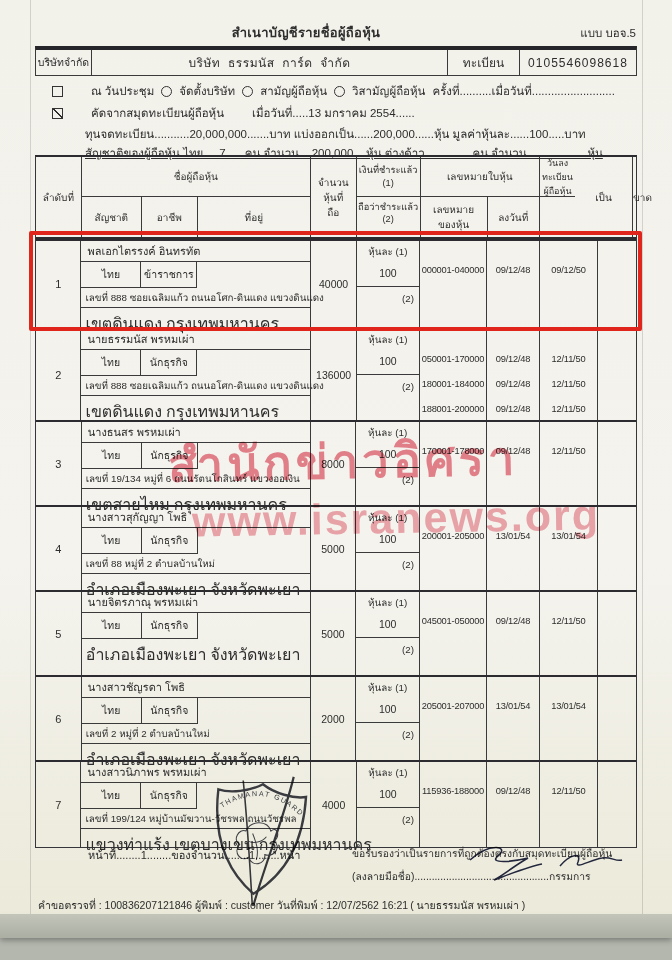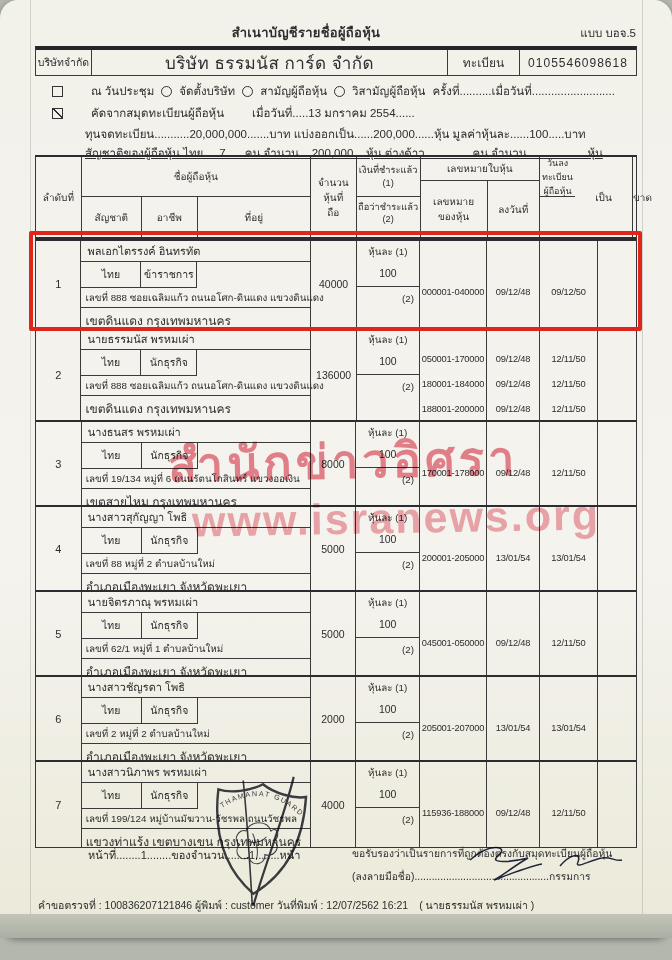--- a/index.html
+++ b/index.html
@@ -1,34 +1,34 @@
 <!DOCTYPE html>
 <html><head>
 <meta charset="utf-8">
 <style>
   html,body{margin:0;padding:0;background:#9ea39a;}
   *{box-sizing:border-box;}
   .stage{position:relative;width:672px;height:960px;overflow:hidden;background:#b4b7ae;
          font-family:"Liberation Sans","DejaVu Sans",sans-serif;color:#2d2d2d;}
   .paper{position:absolute;left:0;top:0;width:672px;height:938px;
          background:linear-gradient(180deg,#f2f1ea 0%,#f4f3ee 60%,#eceada 97%,#d8d6c8 100%);
-         box-shadow:0 2px 6px rgba(0,0,0,.35);border-radius:18px;}
+         box-shadow:0 2px 6px rgba(0,0,0,.35);}
   .fold{position:absolute;top:0;bottom:22px;width:1px;background:rgba(60,60,55,.18);}
   .fold.left{left:30px;} .fold.right{left:642px;}
 
   
   .title{position:absolute;top:22px;left:0;right:60px;text-align:center;
          font-size:13px;font-weight:bold;letter-spacing:.3px;}
   .formcode{position:absolute;top:24px;right:36px;font-size:11.5px;}
   .company{position:absolute;left:35px;top:46px;width:602px;height:30px;display:flex;
            border:1px solid #3a3a3a;border-top:4px solid #26262a;}
   .company>div{border-left:1px solid #3a3a3a;display:flex;align-items:center;justify-content:center;}
   .company>div:first-child{border-left:none;}
   .co-label{width:55px;font-size:10.5px;}
-  .co-name{flex:1;font-size:17px;letter-spacing:.5px;}
+  .co-name{flex:1;font-size:12px;letter-spacing:.5px;font-family:Liberation Mono, monospace;}
   .co-reg-label{width:72px;font-size:12px;}
   .co-reg-num{width:117px;font-size:12px;letter-spacing:1px;}
 
   
   .optline{position:absolute;left:52px;font-size:11.5px;display:flex;align-items:center;gap:7px;white-space:nowrap;}
   .cbx{display:inline-block;width:11px;height:11px;border:1.3px solid #333;position:relative;flex:none;}
   .cbx.checked::after{content:"";position:absolute;inset:0;
       background:linear-gradient(to top right,transparent 45%,#2e2e2e 45%,#2e2e2e 56%,transparent 56%);}
   .rad{display:inline-block;width:11px;height:11px;border:1.3px solid #333;border-radius:50%;flex:none;}
   .gap1{width:14px;flex:none;}
@@ -42,73 +42,73 @@
   .h-persons .top{height:40px;border-bottom:1px solid #3a3a3a;}
   .h-persons .bot{flex:1;display:flex;}
   .h-nat{width:60px;border-right:1px solid #3a3a3a;}
   .h-occ{width:56px;border-right:1px solid #3a3a3a;}
   .h-addr{flex:1;}
   .h-shares{width:46px;border-left:1px solid #3a3a3a;padding:0 12px;line-height:1.5;}
   .h-paid{width:64px;border-left:1px solid #3a3a3a;display:flex;flex-direction:column;font-size:9.3px;}
   .h-paid .top{height:40px;border-bottom:1px solid #3a3a3a;flex-direction:column;line-height:1.3;}
   .h-paid .bot{flex:1;flex-direction:column;line-height:1.3;align-items:center;justify-content:flex-start;padding-top:4px;}
   .h-cert{width:120px;border-left:1px solid #3a3a3a;display:flex;flex-direction:column;}
-  .h-cert .top{height:24px;border-bottom:1px solid #3a3a3a;}
+  .h-cert .top{height:40px;border-bottom:1px solid #3a3a3a;}
   .h-cert .bot{flex:1;display:flex;}
   .h-certno{width:67px;border-right:1px solid #3a3a3a;padding:0 6px;line-height:1.5;}
   .h-certdate{flex:1;}
   .h-reg{width:97px;border-left:1px solid #3a3a3a;display:flex;flex-direction:row;font-size:9px;}
   .h-reg .top{height:40px;border-bottom:1px solid #3a3a3a;padding:0 2px;}
   .h-reg .bot{flex:1;display:flex;font-size:10px;}
   .h-in{width:58px;border-right:1px solid #3a3a3a;}
   .h-out{flex:1;}
 
   .trow{display:flex;border-top:2px solid #2c2c30;}
   .trow:first-of-type{border-top:none;}
   .h88{height:88px;} .h93{height:93px;} .h85{height:85px;} .h87{height:87px;}
   .c-idx{width:45px;display:flex;align-items:center;justify-content:center;font-size:11px;}
   .c-person{width:230px;border-left:1px solid #3a3a3a;display:flex;flex-direction:column;}
   .p-name{height:21px;line-height:21px;padding-left:6px;border-bottom:1px solid #3a3a3a;font-size:11px;white-space:nowrap;}
   .p-natocc{height:26px;display:flex;}
   .p-nat{width:60px;border-right:1px solid #3a3a3a;border-bottom:1px solid #3a3a3a;line-height:25px;text-align:center;font-size:10.5px;}
   .p-occ{width:56px;border-right:1px solid #3a3a3a;border-bottom:1px solid #3a3a3a;line-height:25px;text-align:center;font-size:10.5px;}
   .p-sp{flex:1;}
   .p-addr1{height:20px;line-height:20px;padding-left:4px;border-bottom:1px solid #3a3a3a;font-size:9.8px;white-space:nowrap;}
-  .p-addr2{flex:1;padding-left:4px;padding-top:3px;font-size:12px;white-space:nowrap;}
+  .p-addr2{flex:1;padding-left:4px;padding-top:3px;font-size:16px;white-space:nowrap;font-family:Liberation Serif, serif;}
   .c-shares{width:46px;border-left:1px solid #3a3a3a;display:flex;align-items:center;justify-content:center;font-size:10.5px;}
   .c-pay{width:64px;border-left:1px solid #3a3a3a;display:flex;flex-direction:column;}
   .pay-1{height:20px;line-height:22px;text-align:center;font-size:9.8px;}
   .pay-v{height:26px;line-height:24px;text-align:center;border-bottom:1px solid #3a3a3a;font-size:10.5px;}
   .pay-2{text-align:right;padding:6px 5px 0 0;font-size:9.8px;}
   .c-certs{width:217px;display:flex;}
   .cc{height:100%;}
   .cc-range{width:67px;border-left:1px solid #3a3a3a;}
   .cc-date{width:53px;border-left:1px solid #3a3a3a;}
   .cc-in{width:58px;border-left:1px solid #3a3a3a;}
   .cc-out{width:39px;border-left:1px solid #3a3a3a;}
-  .stack{padding-top:38px;}
+  .stack{padding-top:16px;}
   .stack.multi{padding-top:18px;}
   .cl{height:26px;line-height:26px;text-align:center;font-size:9.3px;white-space:nowrap;letter-spacing:-.2px;}
   .stack.multi .cl{height:25px;line-height:25px;}
 
   
   .redbox{position:absolute;left:29px;top:231px;width:613px;height:100px;
           border:4px solid #e0251c;border-radius:2px;z-index:30;}
   .wm{position:absolute;z-index:20;mix-blend-mode:multiply;font-weight:bold;white-space:nowrap;}
   .wm1{left:168px;top:424px;font-size:47px;color:rgba(232,112,126,.85);letter-spacing:4px;transform:rotate(-1.2deg);}
   .wm2{left:192px;top:494px;font-size:43px;color:rgba(236,142,152,.75);letter-spacing:2px;transform:rotate(-1deg);}
   .stamp{position:absolute;left:200px;top:772px;z-index:25;mix-blend-mode:multiply;opacity:.88;transform:rotate(5deg);}
   .sig1{position:absolute;left:450px;top:836px;z-index:25;mix-blend-mode:multiply;}
 
   
   .f-page{position:absolute;left:88px;top:846px;font-size:11px;}
   .f-cert{position:absolute;left:352px;top:845px;width:292px;font-size:10.3px;}
   .f-sign{position:absolute;left:352px;top:868px;width:292px;font-size:10.3px;white-space:nowrap;}
   .f-req{position:absolute;left:38px;top:897px;font-size:10.5px;display:flex;white-space:nowrap;}
-  .f-req .signer{margin-left:11px;}
+  .f-req .signer{margin-left:2px;}
   .band{position:absolute;left:0;right:0;bottom:0;height:24px;
         background:linear-gradient(180deg,#c3c5ba,#aaaea3);}
 </style>
 </head>
 <body>
 
 <div class="stage">
   <div class="paper">
     <div class="fold left"></div>
     <div class="fold right"></div>
@@ -349,21 +349,20 @@
 
       <div class="trow h85">
         <div class="c-idx">5</div>
         <div class="c-person">
           <div class="p-name">นายจิตรภาณุ พรหมเผ่า</div>
           <div class="p-natocc">
             <div class="p-nat">ไทย</div>
             <div class="p-occ">นักธุรกิจ</div>
             <div class="p-sp"></div>
           </div>
-          <div class="p-addr1">เลขที่ 62/1 หมู่ที่ 1 ตำบลบ้านใหม่</div>
           <div class="p-addr2">อำเภอเมืองพะเยา จังหวัดพะเยา</div>
         </div>
         <div class="c-shares">5000</div>
         <div class="c-pay">
           <div class="pay-1">หุ้นละ (1)</div>
           <div class="pay-v">100</div>
           <div class="pay-2">(2)</div>
         </div>
         <div class="c-certs">
           <div class="cc cc-range">

